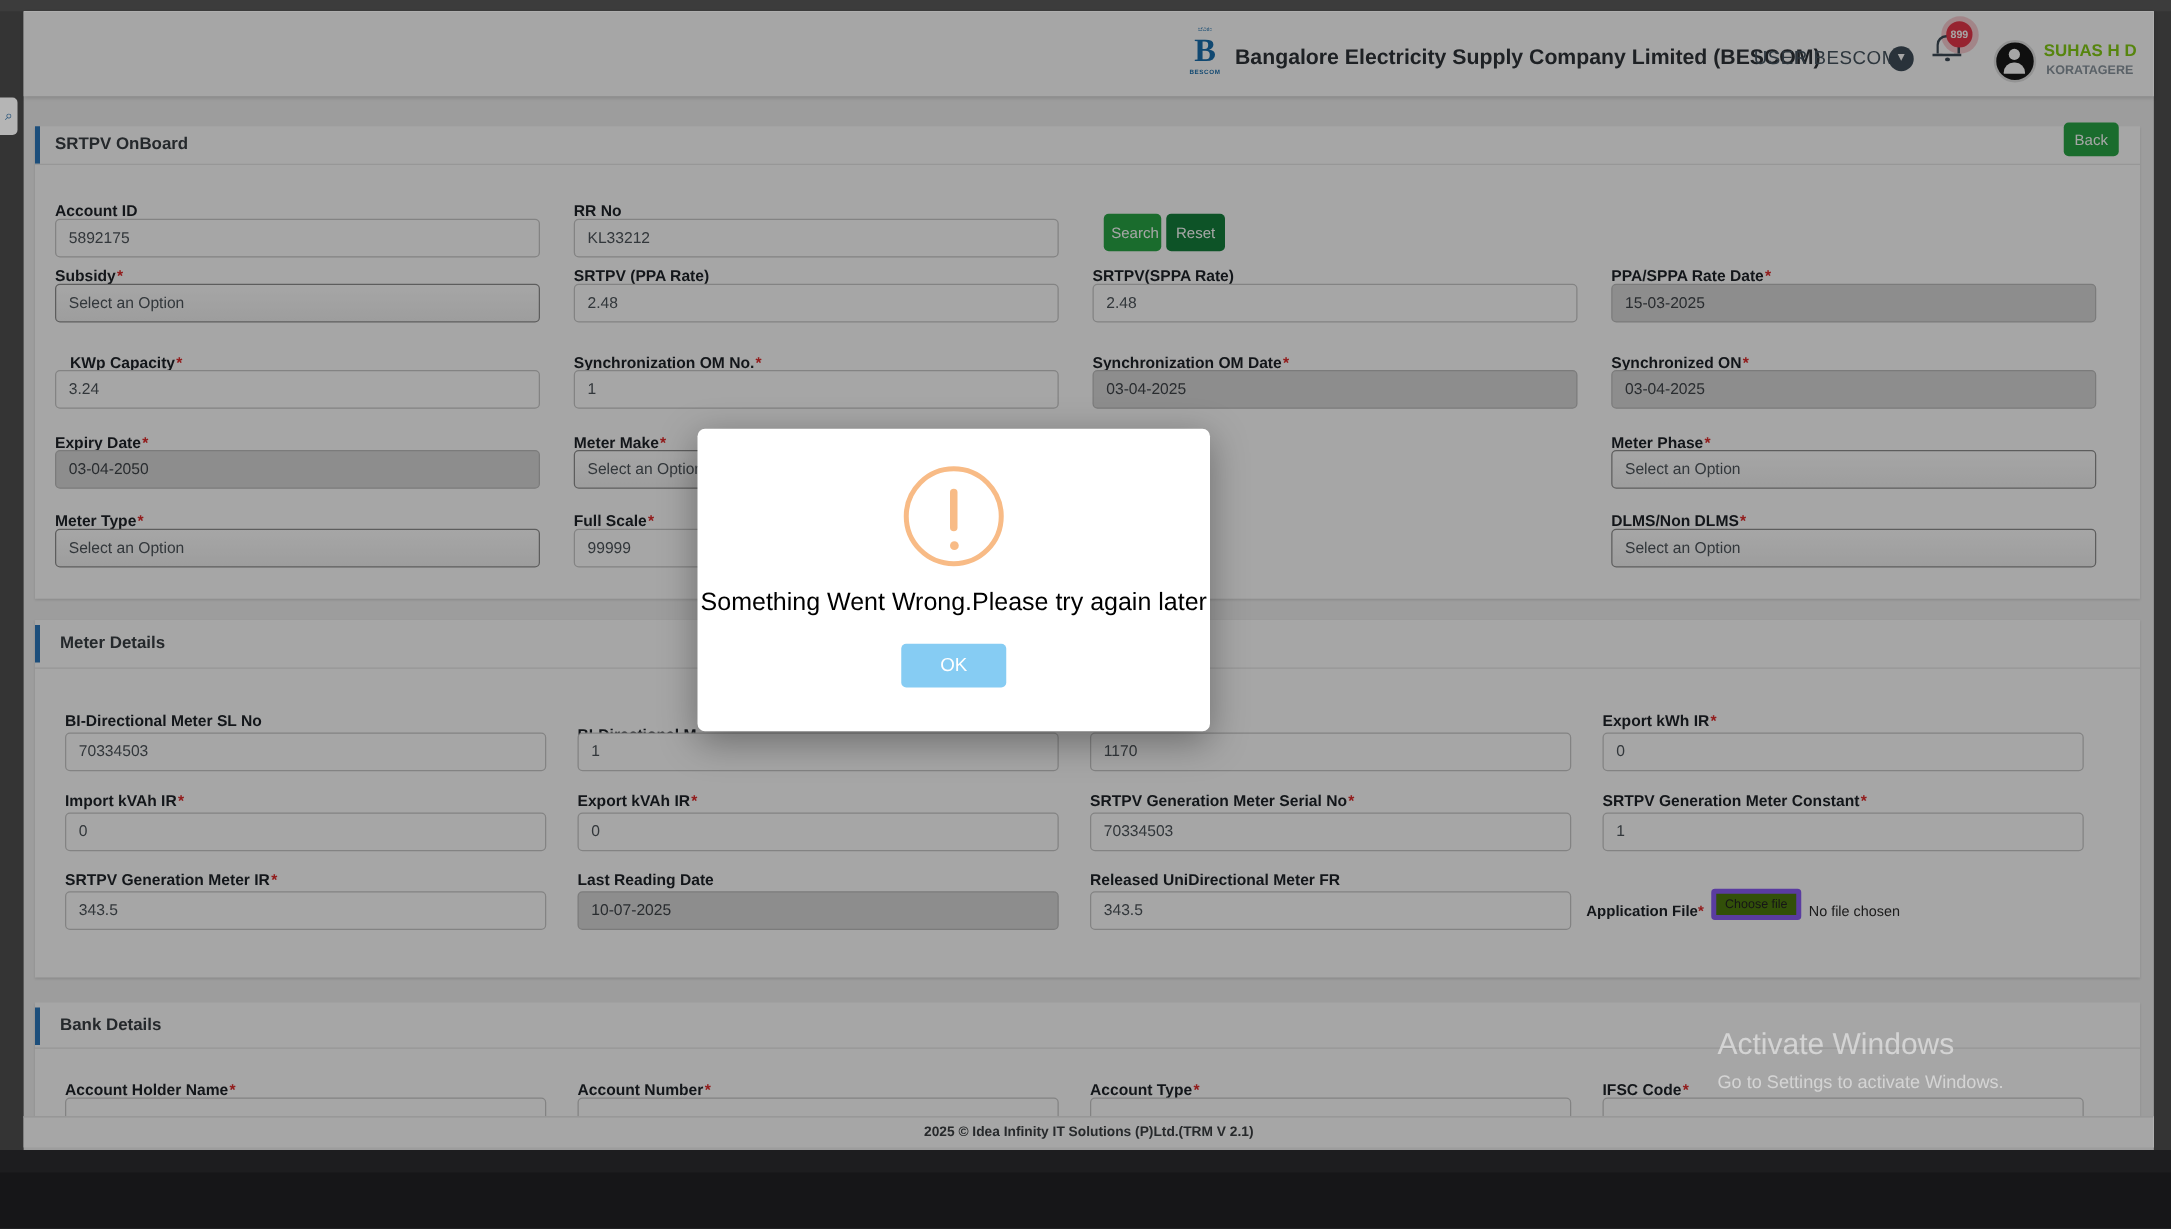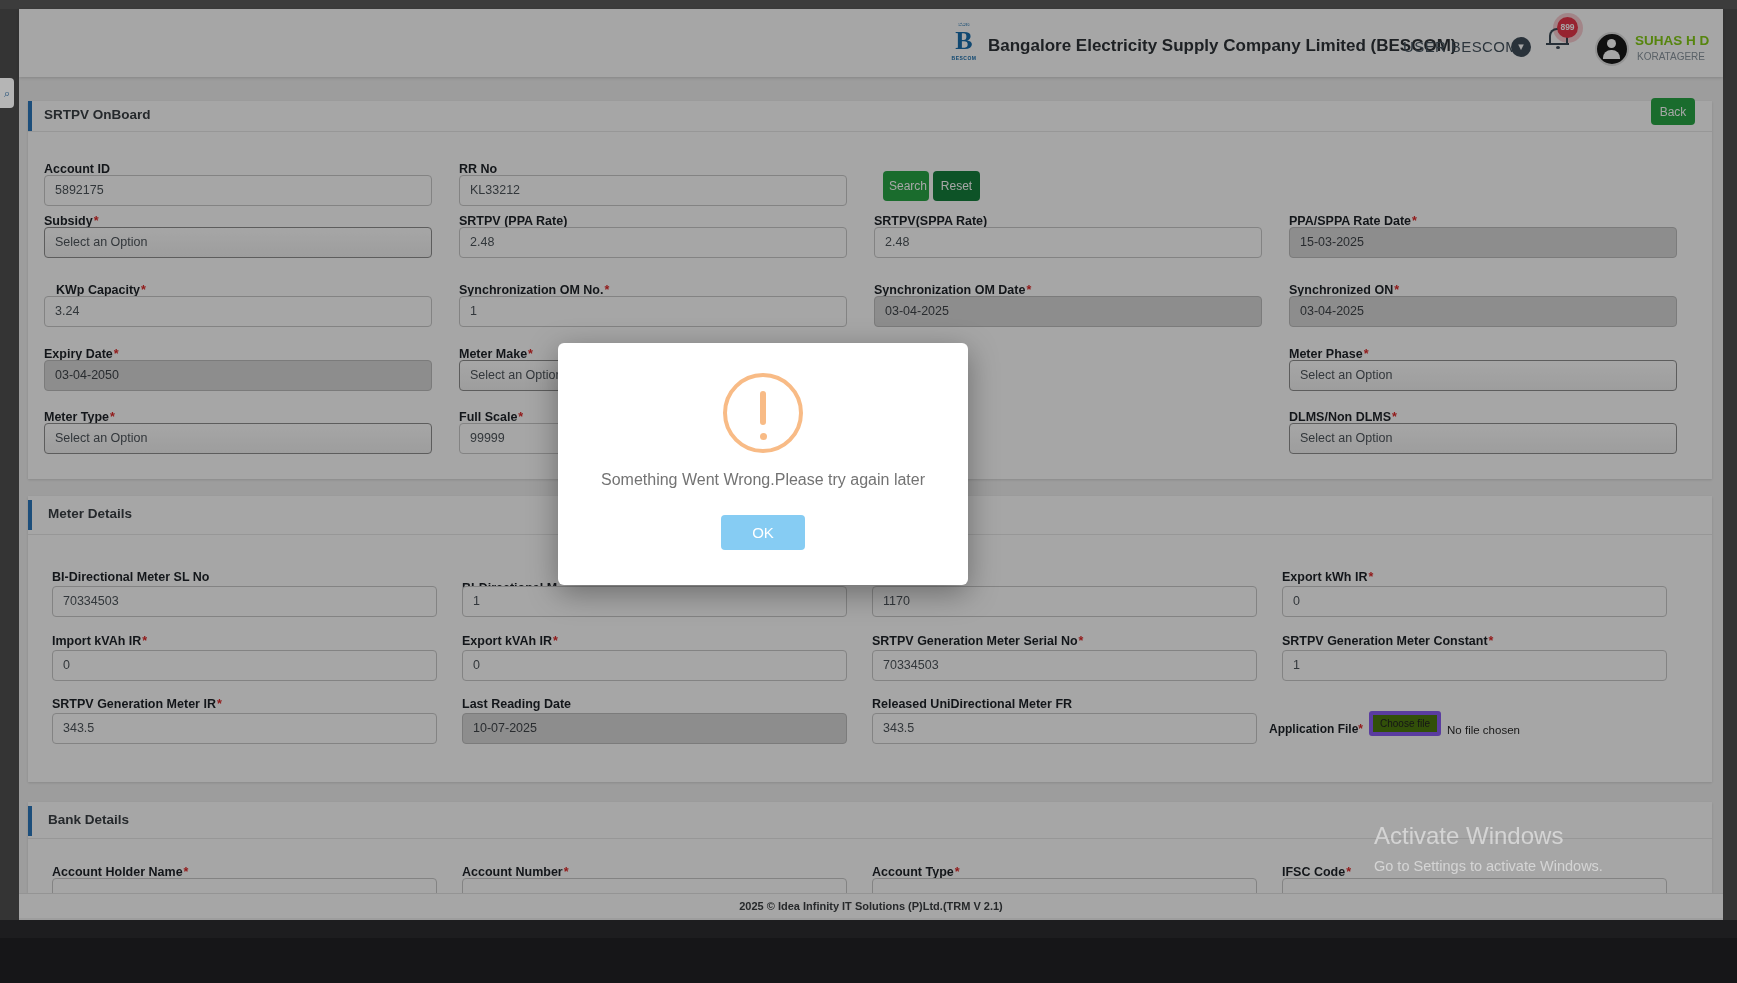--- a/index.html
+++ b/index.html
@@ -30,40 +30,40 @@
   .chev-circle{width:20px;height:20px;border-radius:50%;background:#3f4d59;color:#fff;text-align:center;line-height:18px;font-size:11px;z-index:5}
   .bell{width:15px;height:13px;border:2px solid #3c4a56;border-bottom:none;border-radius:8px 8px 0 0;z-index:5}
   .bell:after{content:"";position:absolute;left:-5px;top:13px;width:23px;height:2px;background:#3c4a56}
   .bell:before{content:"";position:absolute;left:5px;top:16px;width:4px;height:3px;border-radius:50%;background:#3c4a56}
   .halo{width:30px;height:30px;border-radius:50%;background:rgba(235,90,105,.30);z-index:5}
   .badge{width:21px;height:21px;border-radius:50%;background:#e8374a;color:#fff;font-size:8.5px;font-weight:700;text-align:center;line-height:21px;z-index:6}
   .avatar{width:30px;height:30px;border-radius:50%;background:#171717;border:2px solid #e2e2e2;z-index:5}
   .avatar:before{content:"";position:absolute;left:10px;top:5px;width:9px;height:9px;border-radius:50%;background:#fff}
   .avatar:after{content:"";position:absolute;left:6px;top:16px;width:17px;height:9px;border-radius:8px 8px 0 0;background:#fff}
   .uname{font-size:13.5px;font-weight:700;color:#84cc16;z-index:5;white-space:nowrap}
-  .uloc{font-size:10px;font-weight:400;color:#8a959e;z-index:5;white-space:nowrap}
+  .uloc{font-size:10px;font-weight:700;color:#8a959e;z-index:5;white-space:nowrap}
   
   .logo{width:34px;height:46px;z-index:5;text-align:center}
   .logo .kn{font-size:5px;color:#1a6fae;line-height:6px;overflow:hidden;height:6px;display:block}
   .logo .bee{font-size:26px;line-height:28px;font-weight:700;color:#1a6fae;display:block;font-family:"Liberation Serif",serif}
   .logo .bm{font-size:5px;font-weight:700;color:#1a6fae;letter-spacing:.5px;display:block}
   
   #leftsearch{left:0;top:78px;width:14px;height:30px;background:#b5b5b5;border-radius:0 4px 4px 0;z-index:2;color:#25527a;font-size:11px;line-height:30px;text-align:center}
   
   .filerow{z-index:6;display:flex;align-items:flex-end;gap:6px;white-space:nowrap}
   .filerow .flbl{font-size:12px;font-weight:700;color:#1e2328}
   .filerow .st{color:#e02b2b}
   .filebtn{font-size:10px;color:#222;background:#4d7c0f;border:4px solid #8b5cf6;border-radius:3px;padding:3px 7px}
   .filenote{font-size:11.5px;color:#2c2c2c}
   
   #modal{left:558px;top:343px;width:410px;height:242px;background:#fff;border-radius:6px;box-shadow:0 8px 30px rgba(0,0,0,.35);z-index:15}
   .warncircle{left:165px;top:30px;width:72px;height:72px;border:4px solid #f8bb86;border-radius:50%}
   .warnbar{left:202px;top:48px;width:6px;height:34px;background:#f8bb86;border-radius:3px}
   .warndot{left:202px;top:90px;width:7px;height:7px;background:#f8bb86;border-radius:50%}
-  .modal-msg{left:0;top:128px;width:410px;text-align:center;font-size:16px;color:#737373}
+  .modal-msg{left:0;top:128px;width:410px;text-align:center;font-size:20px;color:#000000}
   .okbtn{left:163px;top:172px;width:84px;height:35px;background:#86ccf3;border:none;border-radius:4px;color:#fff;font-size:15px;z-index:16}
   
   #wm{left:1374px;top:822px;z-index:12;color:rgba(255,255,255,.52)}
   #wm .l1{font-size:24px}
   #wm .l2{font-size:14.5px;margin-top:8px}
   
   #bottomband{left:0;top:920px;width:1737px;height:63px;background:#1d1d1f;z-index:18}
   #taskbar{left:0;top:938px;width:1737px;height:45px;background:#161618;z-index:20}
 </style>
 </head>

